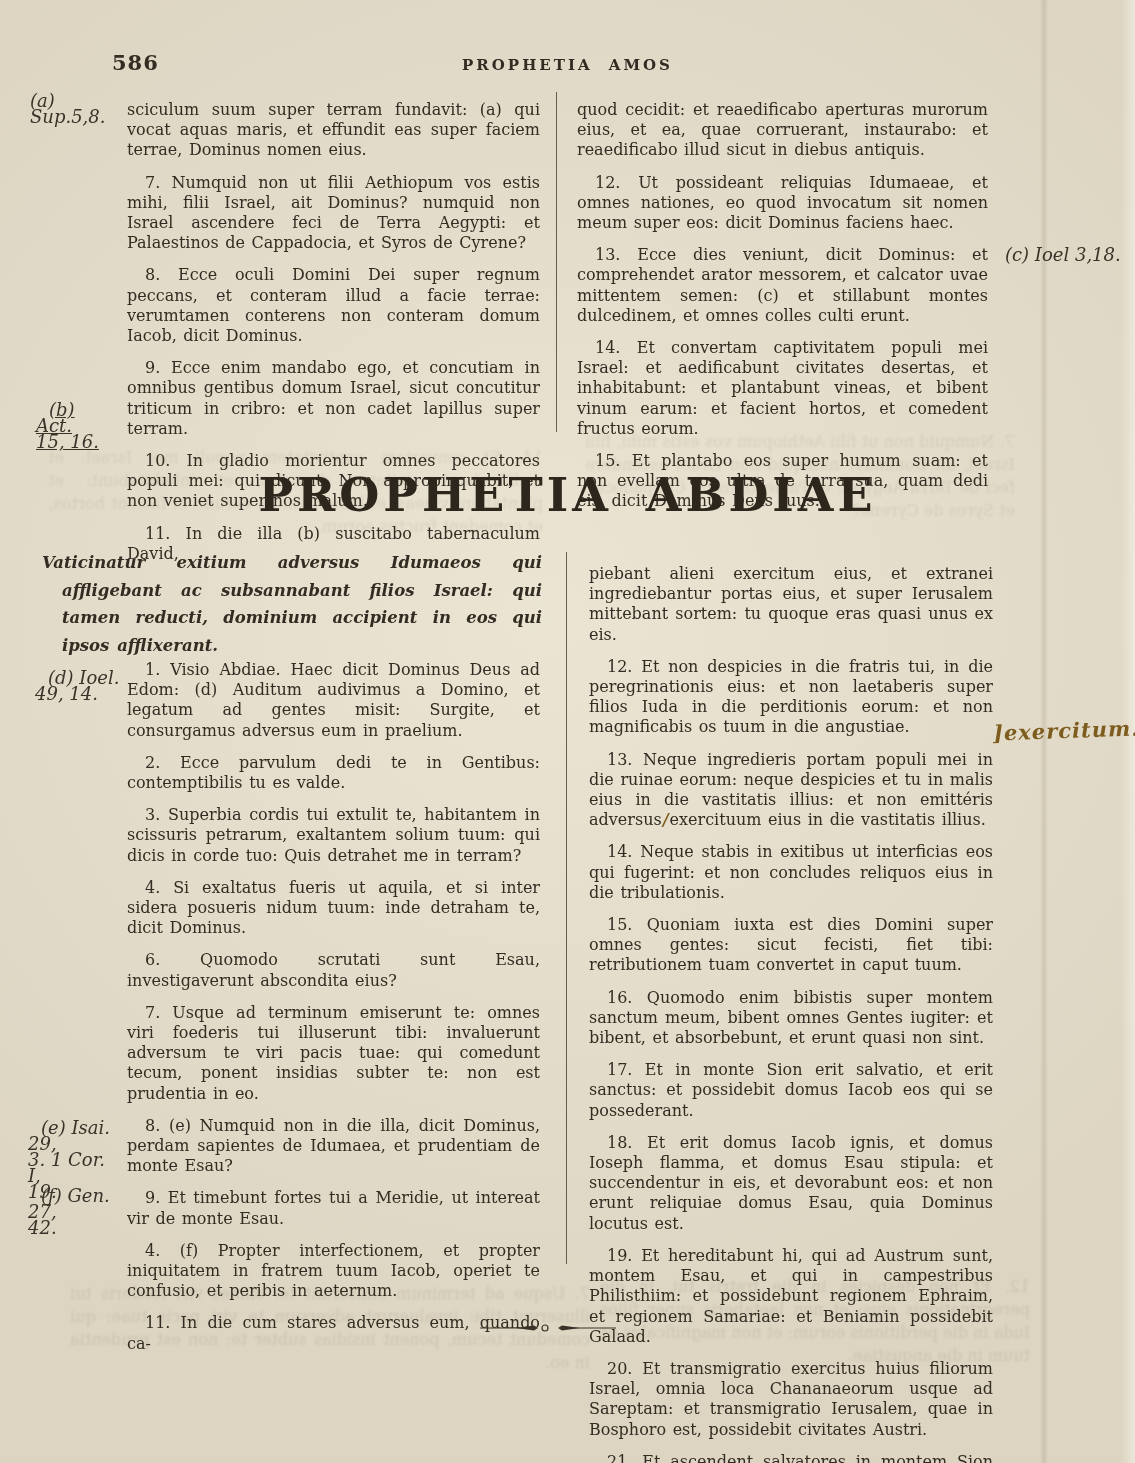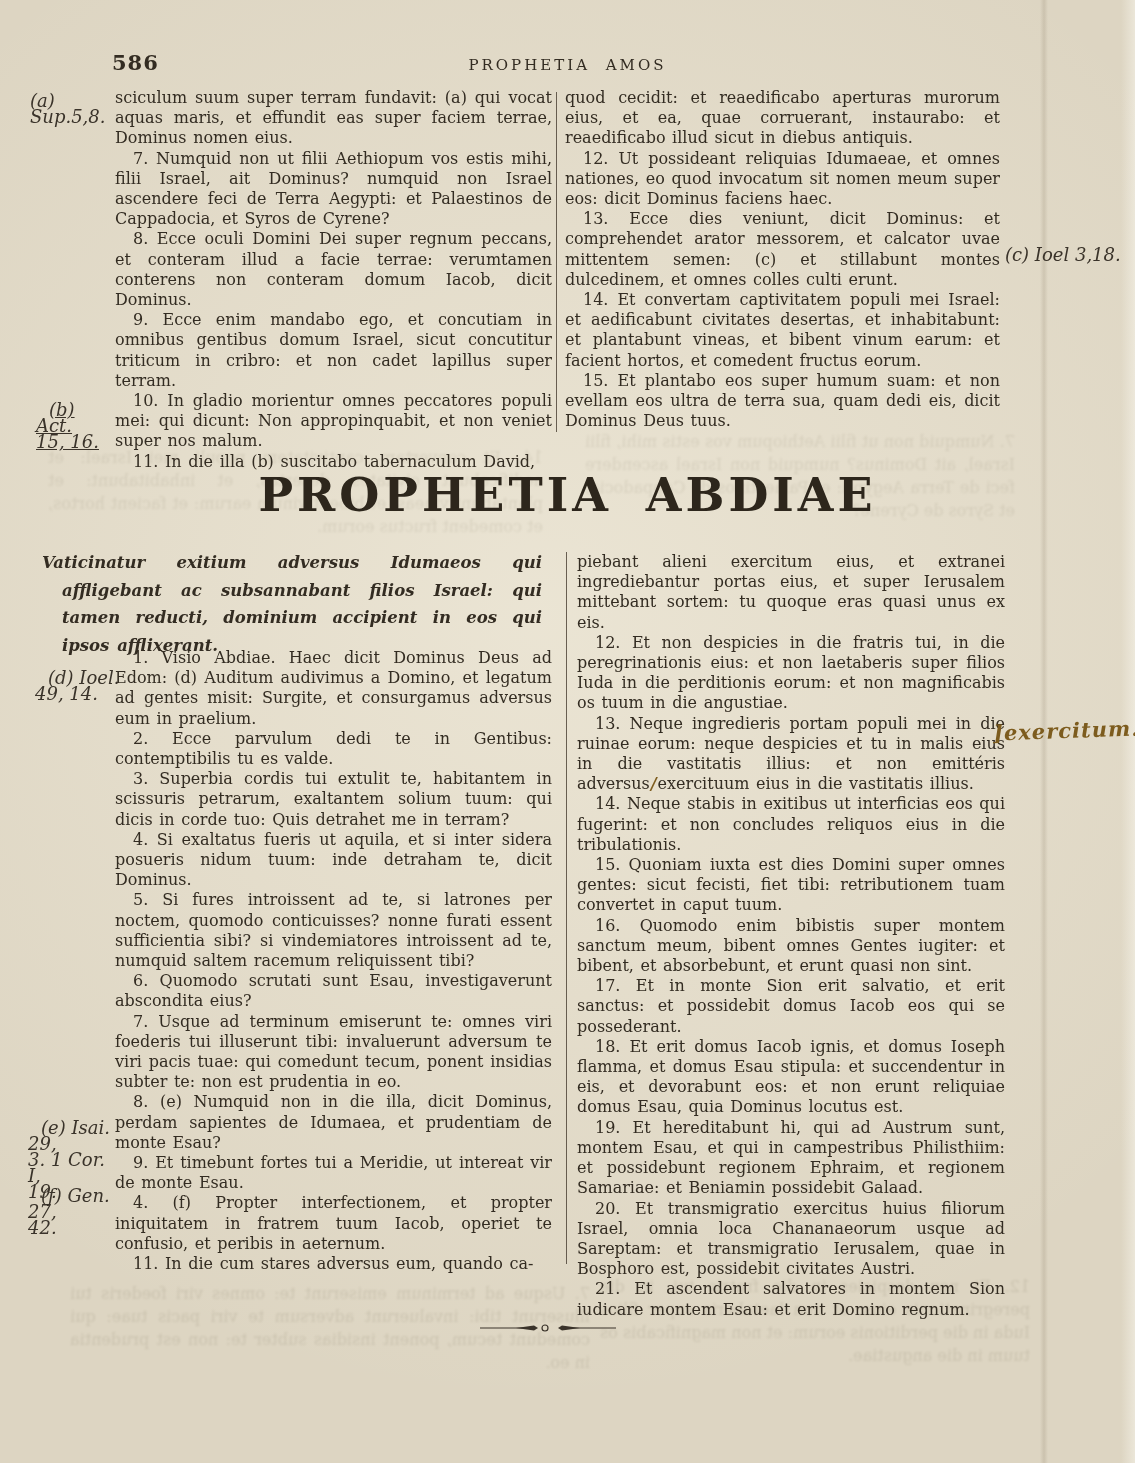--- a/index.html
+++ b/index.html
@@ -16,23 +16,23 @@
     color:#332c22;
     overflow:hidden;
   }
   .crease{position:absolute;top:0;left:1040px;width:8px;height:100%;
     background:linear-gradient(90deg,transparent,rgba(110,95,70,.16),transparent);}
   .edge-right{position:absolute;top:0;right:0;width:14px;height:100%;
     background:linear-gradient(90deg,transparent,rgba(250,248,240,.5));}
   
   .pgnum{position:absolute;left:112px;top:50px;font-size:21px;font-weight:bold;letter-spacing:1px;}
   .runhead{position:absolute;left:0;top:56px;width:1135px;text-align:center;
-    font-size:15px;font-weight:normal;letter-spacing:3px;word-spacing:8px;}
+    font-size:15px;font-weight:bold;letter-spacing:3px;word-spacing:8px;}
   .col{position:absolute;font-size:16px;line-height:20.2px;text-align:justify;word-spacing:1.5px;}
-  .col p{margin:0;}
+  .col p{margin:12px;}
   .col p.verse{text-indent:18px;}
   .col p.cont{text-indent:0;}
   .vrule{position:absolute;width:1px;background:rgba(60,50,38,.75);}
   .mnote{position:absolute;font-size:18px;line-height:16px;font-style:italic;color:#3a332a;}
   .mnote .l1{text-indent:13px;display:block;}
   .mnote span{display:block;}
   .sect-title{position:absolute;left:60px;top:468px;width:1015px;text-align:center;
     font-size:46px;font-weight:bold;letter-spacing:4px;word-spacing:14px;color:#2d261c;}
   .argument{position:absolute;left:42px;top:549px;width:480px;
     font-style:italic;font-size:16.5px;line-height:27.5px;text-align:justify;
@@ -95,21 +95,20 @@
 
     <div class="sect-title">PROPHETIA ABDIAE</div>
 
     <div class="argument">Vaticinatur exitium adversus Idumaeos qui affligebant ac subsannabant filios Israel: qui tamen reducti, dominium accipient in eos qui ipsos afflixerant.</div>
 
     <div class="col" style="left:115px;top:648px;width:437px;">
       <p class="verse">1. Visio Abdiae. Haec dicit Dominus Deus ad Edom: (d) Auditum audivimus a Domino, et legatum ad gentes misit: Surgite, et consurgamus adversus eum in praelium.</p>
       <p class="verse">2. Ecce parvulum dedi te in Gentibus: contemptibilis tu es valde.</p>
       <p class="verse">3. Superbia cordis tui extulit te, habitantem in scissuris petrarum, exaltantem solium tuum: qui dicis in corde tuo: Quis detrahet me in terram?</p>
       <p class="verse">4. Si exaltatus fueris ut aquila, et si inter sidera posueris nidum tuum: inde detraham te, dicit Dominus.</p>
-      <p class="verse">5. Si fures introissent ad te, si latrones per noctem, quomodo conticuisses? nonne furati essent sufficientia sibi? si vindemiatores introissent ad te, numquid saltem racemum reliquissent tibi?</p>
       <p class="verse">6. Quomodo scrutati sunt Esau, investigaverunt abscondita eius?</p>
       <p class="verse">7. Usque ad terminum emiserunt te: omnes viri foederis tui illuserunt tibi: invaluerunt adversum te viri pacis tuae: qui comedunt tecum, ponent insidias subter te: non est prudentia in eo.</p>
       <p class="verse">8. (e) Numquid non in die illa, dicit Dominus, perdam sapientes de Idumaea, et prudentiam de monte Esau?</p>
       <p class="verse">9. Et timebunt fortes tui a Meridie, ut intereat vir de monte Esau.</p>
       <p class="verse">4. (f) Propter interfectionem, et propter iniquitatem in fratrem tuum Iacob, operiet te confusio, et peribis in aeternum.</p>
       <p class="verse">11. In die cum stares adversus eum, quando ca-</p>
     </div>
 
     <div class="col" style="left:577px;top:552px;width:428px;">
       <p class="cont">piebant alieni exercitum eius, et extranei ingrediebantur portas eius, et super Ierusalem mittebant sortem: tu quoque eras quasi unus ex eis.</p>

